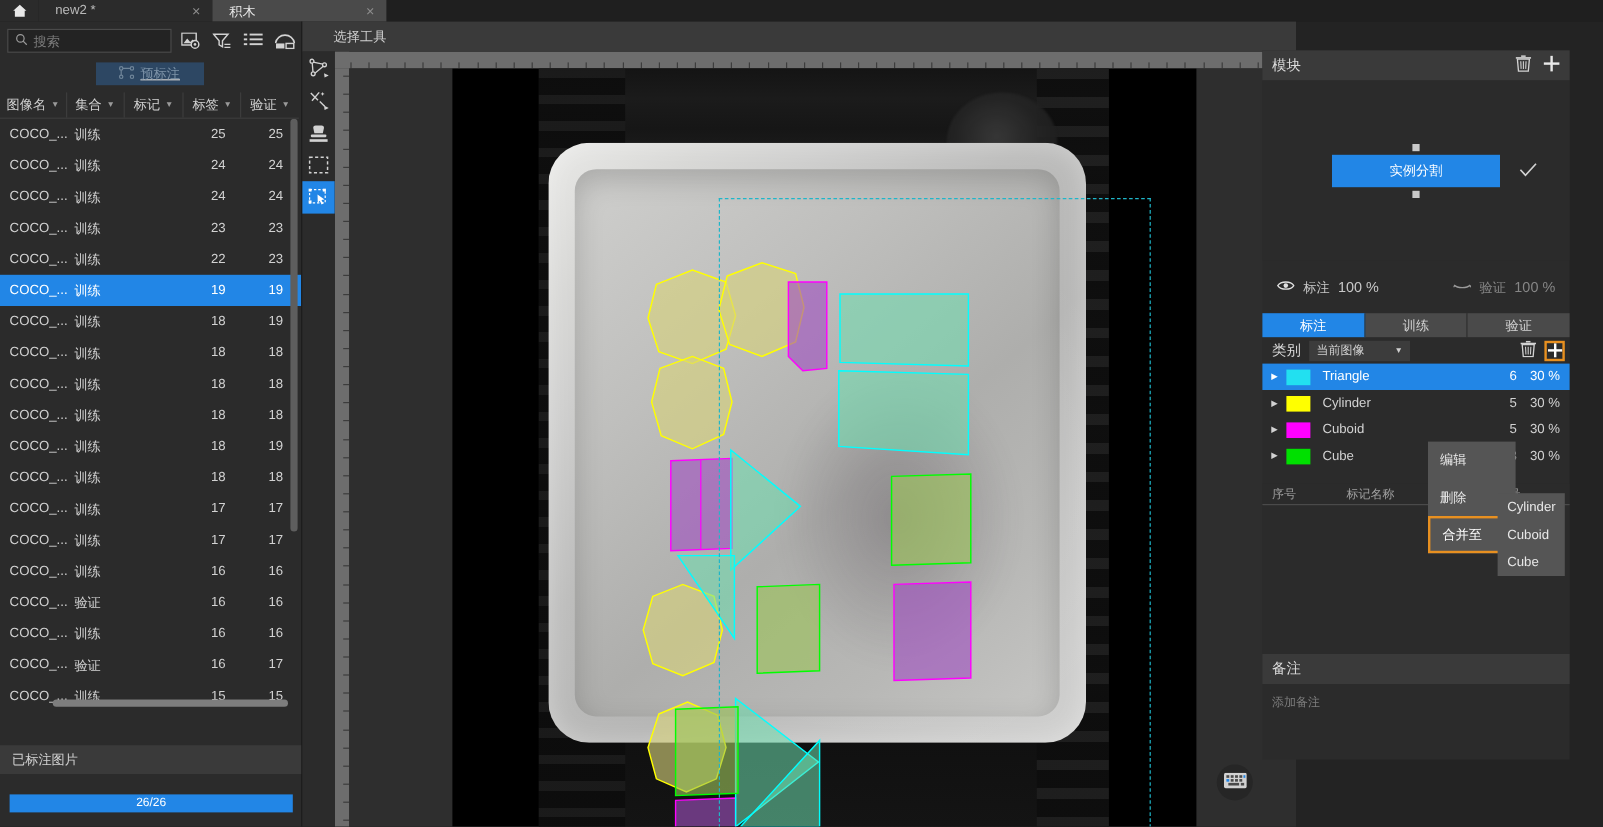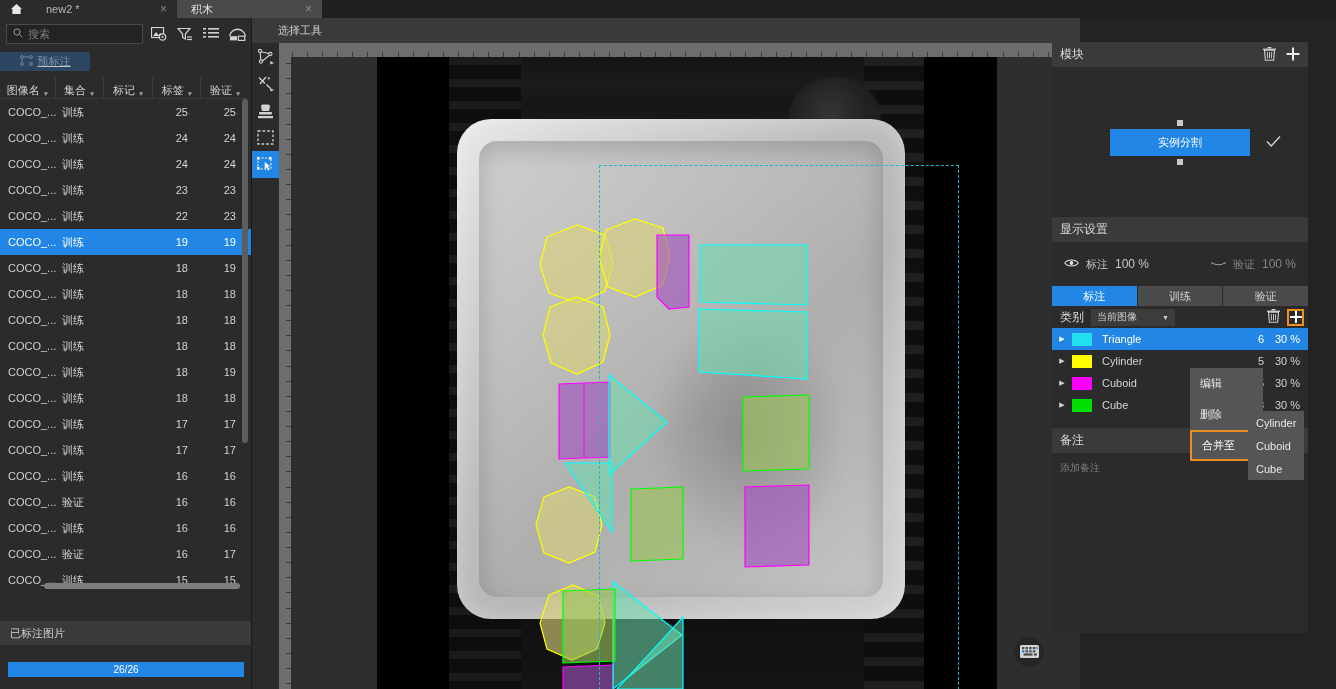--- a/index.html
+++ b/index.html
@@ -24,25 +24,25 @@
 
   
   .left{position:absolute;left:0;top:18px;width:252px;height:671px;background:#2b2b2b;border-right:1px solid #1b1b1b;}
   .searchrow{display:flex;align-items:center;padding:6px 4px 4px 6px;gap:6px;}
   .search{flex:1;height:20px;background:#232323;border:1px solid #4a4a4a;display:flex;align-items:center;padding:0 6px;gap:5px;}
   .search .ph{color:#7d7d7d;font-size:11px;}
   .iconbtn{width:20px;height:20px;display:flex;align-items:center;justify-content:center;}
   .iconbtn svg{display:block;}
   .impexp{margin:3px 4px 0 6px;height:19px;background:#4a4a4a;display:flex;align-items:center;justify-content:center;color:#dcdcdc;font-size:11px;}
   .impexp .caret{margin-left:5px;font-size:8px;}
-  .prelabel-row{display:flex;justify-content:flex-start;padding:4px 2px 0 0;text-decoration:underline;}
+  .prelabel-row{display:flex;justify-content:center;padding:4px 2px 0 0;text-decoration:underline;}
   .prelabel{width:90px;height:19px;background:#2d4763;display:flex;align-items:center;justify-content:center;gap:5px;color:#7d93a8;font-size:11px;}
 
   .thead{display:flex;margin:6px 2px 0 0;height:22px;align-items:stretch;border-bottom:1px solid #3c3c3c;}
-  .thc{display:flex;align-items:flex-end;justify-content:center;gap:4px;color:#d2d2d2;font-size:11px;border-right:1px solid #3c3c3c;font-family:Liberation Mono, monospace;}
+  .thc{display:flex;align-items:center;justify-content:center;gap:4px;color:#d2d2d2;font-size:11px;border-right:1px solid #3c3c3c;}
   .thc:last-child{border-right:none;}
   .thc .ar{font-size:7px;color:#9a9a9a;}
   .c1{width:56px;} .c2{width:48px;} .c3{width:50px;} .c4{width:48px;} .c5{width:48px;}
 
   .tbody{position:relative;height:494px;overflow:hidden;}
   .trow{display:flex;height:26px;align-items:center;font-size:11px;color:#d2d2d2;}
   .trow.sel{background:#2286e6;color:#fff;}
   .td{display:flex;align-items:center;height:26px;}
   .td.name{width:56px;padding-left:8px;}
   .td.set{width:48px;padding-left:6px;}
@@ -709,23 +709,20 @@
         <span>实例分割</span>
         <span class="handle bot"></span>
       </div>
       <span class="checkmk">
         <svg width="15" height="13" viewBox="0 0 15 13">
             <polyline points="1,6.5 5.2,11 14,1.5" fill="none" stroke="#d2d2d2" stroke-width="1.4"></polyline>
           </svg>
       </span>
     </div>
 
-    <div class="sechdr">
-      <span class="t">显示设置</span>
-    </div>
 
     <div class="dispbody">
       <div class="dispitem">
         <span>
           <svg width="15" height="10" viewBox="0 0 15 10">
               <path d="M0.8 5 C3.5 1, 11.5 1, 14.2 5 C11.5 9, 3.5 9, 0.8 5 Z" fill="none" stroke="#e0e0e0" stroke-width="1.1"></path>
               <circle cx="7.5" cy="5" r="1.9" fill="#e0e0e0"></circle>
             </svg>
         </span>
         <span class="nm">标注</span>
@@ -834,20 +831,27 @@
         </div>
       <div class="subitem">
           <span>Cuboid</span>
         </div>
       <div class="subitem">
           <span>Cube</span>
         </div>
     </div>
 
 
+    <div class="marktbl">
+      <div class="markhead">
+        <span class="m1">序号</span>
+        <span class="m2">标记名称</span>
+        <span class="m3">标记数量</span>
+      </div>
+    </div>
 
     <div class="sechdr">
       <span class="t">备注</span>
     </div>
     <div class="notebody">
       <span class="np">添加备注</span>
     </div>
   </div>
 
 </div>

